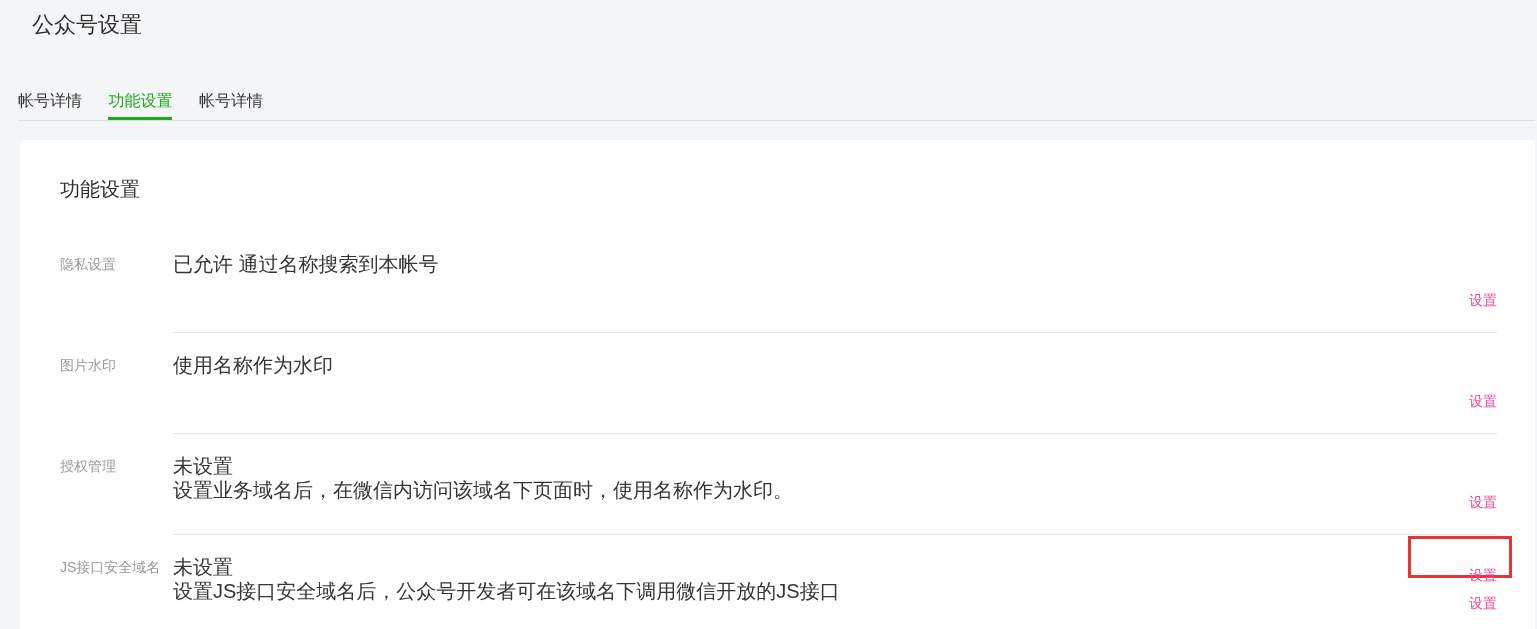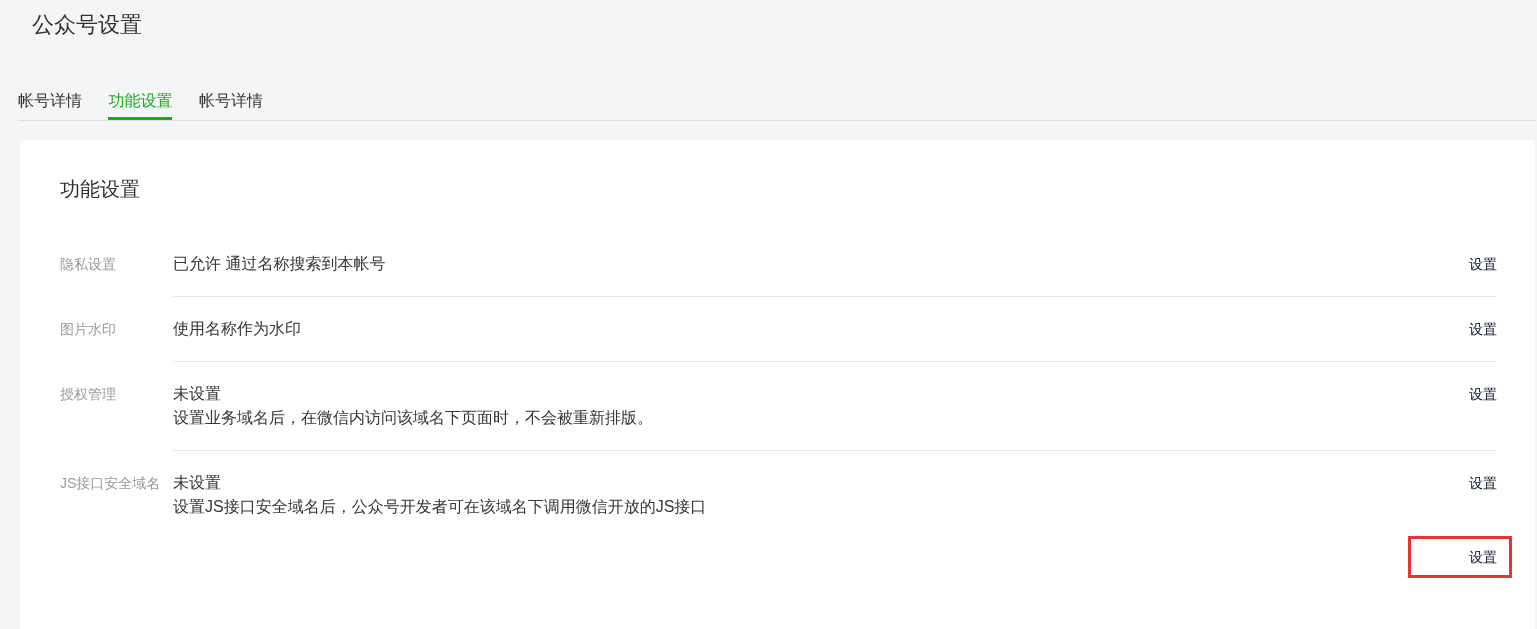--- a/index.html
+++ b/index.html
@@ -70,30 +70,31 @@
   .row-main {
     flex: 1;
     display: flex;
     justify-content: space-between;
     align-items: flex-start;
     padding: 20px 0;
     border-bottom: 1px solid #e7e7eb;
     min-height: 64px;
   }
   .row:last-child .row-main { border-bottom: none; }
-  .row-value-block { font-size: 16px; line-height: 24px; color: #353535; }
+  .row-value-block { font-size: 20px; line-height: 24px; color: #353535; }
   .row-value { display: block; }
   .row-desc { display: block; color: #353535; }
   .action-link {
     font-size: 14px;
     line-height: 24px;
-    color: #0f172a;
+    color: #ec4899;
     text-decoration: none;
     cursor: pointer;
     white-space: nowrap;
+    margin-top: 36px;
   }
   
   .highlight-box {
     position: absolute;
     top: 396px;
     right: 23px;
     width: 104px;
     height: 42px;
     border: 3px solid #e63632;
     background: #ffffff;
@@ -137,21 +138,21 @@
         </div>
         <a class="action-link">设置</a>
       </div>
     </div>
 
     <div class="row">
       <div class="row-label">授权管理</div>
       <div class="row-main">
         <div class="row-value-block">
           <span class="row-value">未设置</span>
-          <span class="row-desc">设置业务域名后，在微信内访问该域名下页面时，不会被重新排版。</span>
+          <span class="row-desc">设置业务域名后，在微信内访问该域名下页面时，使用名称作为水印。</span>
         </div>
         <a class="action-link">设置</a>
       </div>
     </div>
 
     <div class="row">
       <div class="row-label">JS接口安全域名</div>
       <div class="row-main">
         <div class="row-value-block">
           <span class="row-value">未设置</span>

